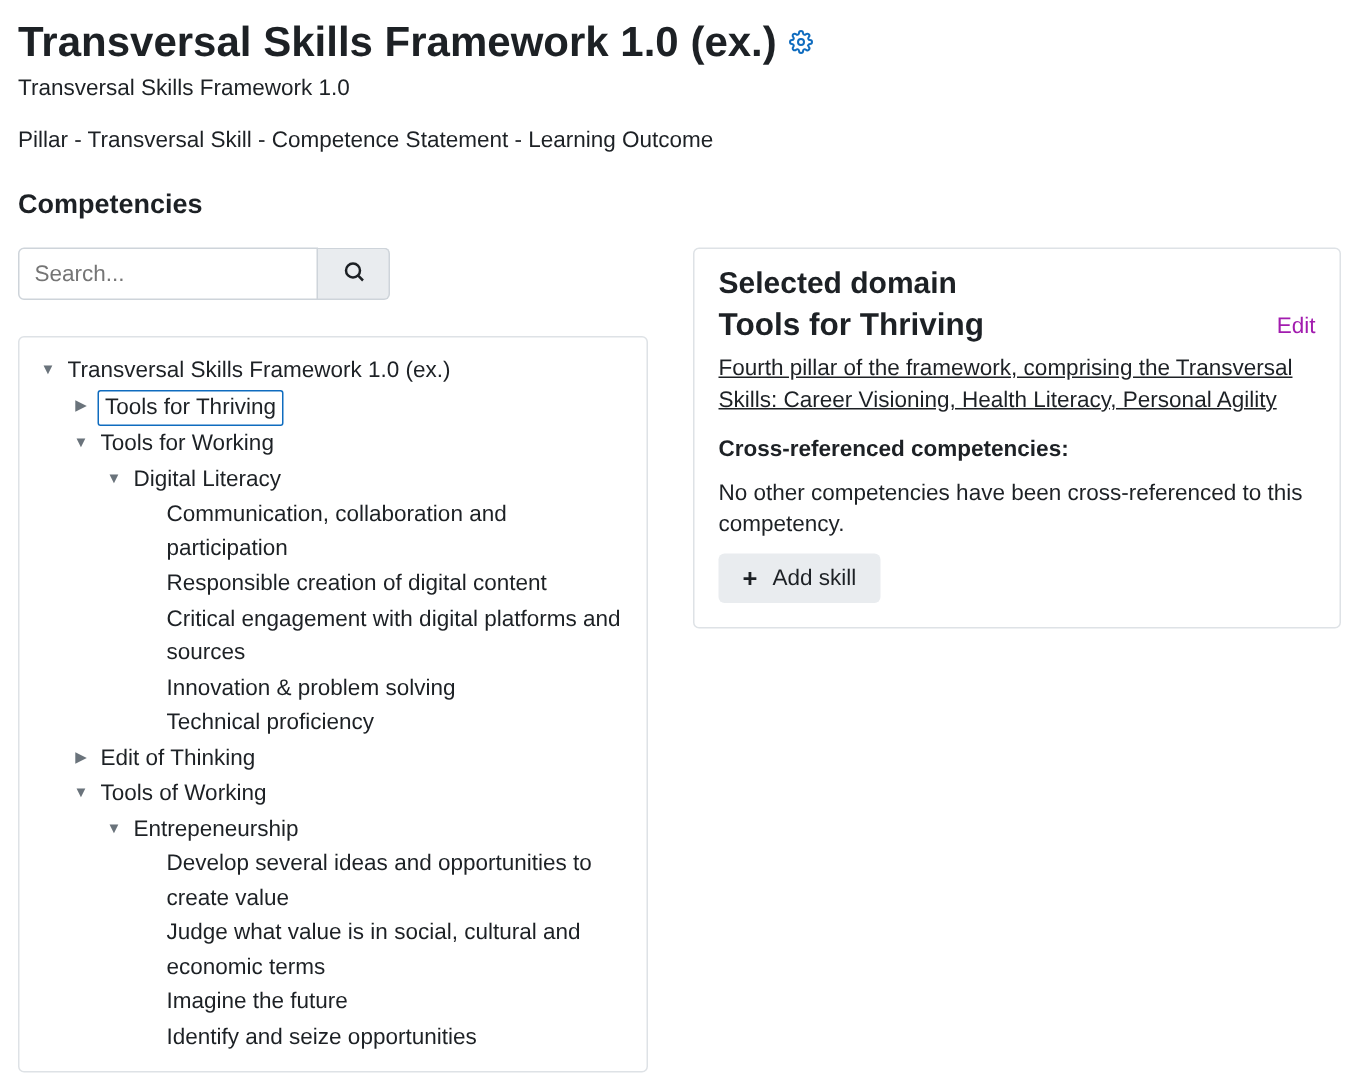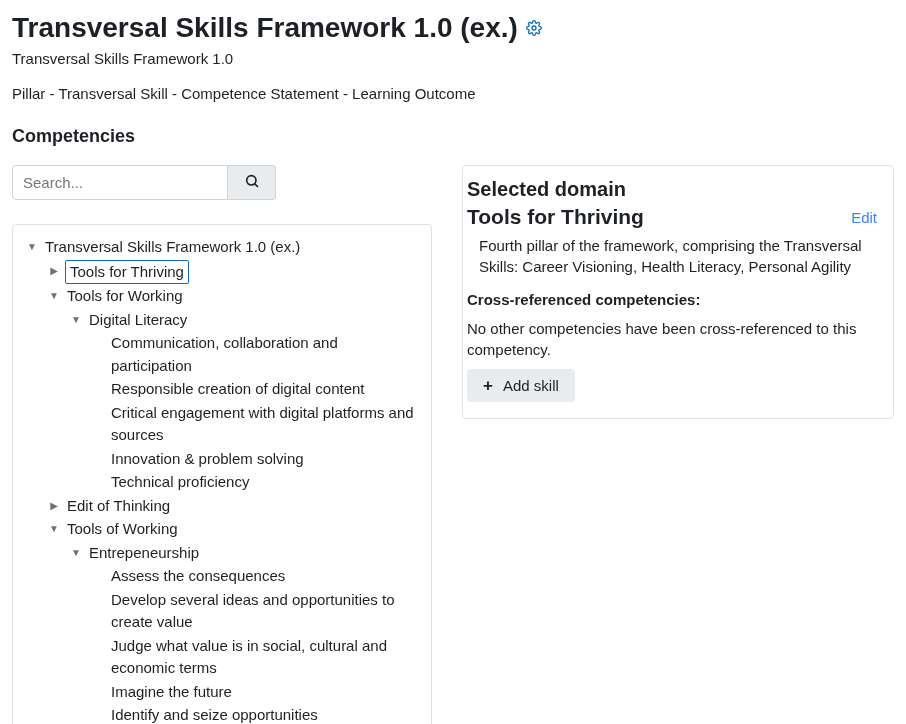--- a/index.html
+++ b/index.html
@@ -38,21 +38,21 @@
     gap: 30px;
     align-items: flex-start;
   }
   .left-col { width: 420px; flex-shrink:0; }
   .right-col { flex: 1; }
   .search-row {
     display: flex;
     margin-bottom: 24px;
   }
   .search-input {
-    width: 216px;
+    width: 200px;
     padding: 8px 10px;
     border: 1px solid #ced4da;
     border-radius: 4px 0 0 4px;
     font-size: 15px;
     outline: none;
   }
   .search-btn {
     width: 48px;
     border: 1px solid #ced4da;
     border-left: none;
@@ -86,41 +86,41 @@
   }
   .node-label.selected {
     border: 1px solid #0f6cbf;
     border-radius: 2px;
     padding: 0 4px;
     background:#fff;
   }
   .detail-panel {
     border: 1px solid #dee2e6;
     border-radius: 4px;
-    padding: 8px 16px 16px 4px;
+    padding: 8px 16px 16px 16px;
   }
   .detail-panel h3 {
     font-size: 20px;
     font-weight:700;
     margin: 4px 0 4px 0;
   }
   .domain-row {
     display:flex; justify-content:space-between; align-items:flex-start;
   }
   .domain-name {
     font-size: 21px;
     font-weight:700;
   }
   .edit-link {
-    color:#3b82f6;
+    color:#a21caf;
     font-size:15px;
     cursor:pointer;
     margin-top:4px;
   }
-  .domain-desc { margin:6px 0 14px 12px; line-height:1.4;}
+  .domain-desc { margin:6px 0 14px 0; line-height:1.4;text-decoration:underline;}
   .cross-label { font-weight:700; margin-bottom:10px;}
   .cross-text { margin-bottom:9px; line-height:1.4;}
   .add-btn {
     display:inline-flex; align-items:center; gap:10px;
     background:#e9ecef;
     border:none;
     border-radius:4px;
     padding:8px 16px;
     font-size:15px;
     cursor:pointer;
@@ -232,26 +232,20 @@
                     <span class="caret">▼</span>
                     <span class="node-label">Tools of Working</span>
                   </div>
                   <ul>
                     <li>
                       <div class="node-row">
                         <span class="caret">▼</span>
                         <span class="node-label">Entrepeneurship</span>
                       </div>
                       <ul>
-                        <li>
-                          <div class="node-row">
-                            <span class="caret"></span>
-                            <span class="node-label">Assess the consequences</span>
-                          </div>
-                        </li>
                         <li>
                           <div class="node-row">
                             <span class="caret"></span>
                             <span class="node-label">Develop several ideas and opportunities to create value</span>
                           </div>
                         </li>
                         <li>
                           <div class="node-row">
                             <span class="caret"></span>
                             <span class="node-label">Judge what value is in social, cultural and economic terms</span>

